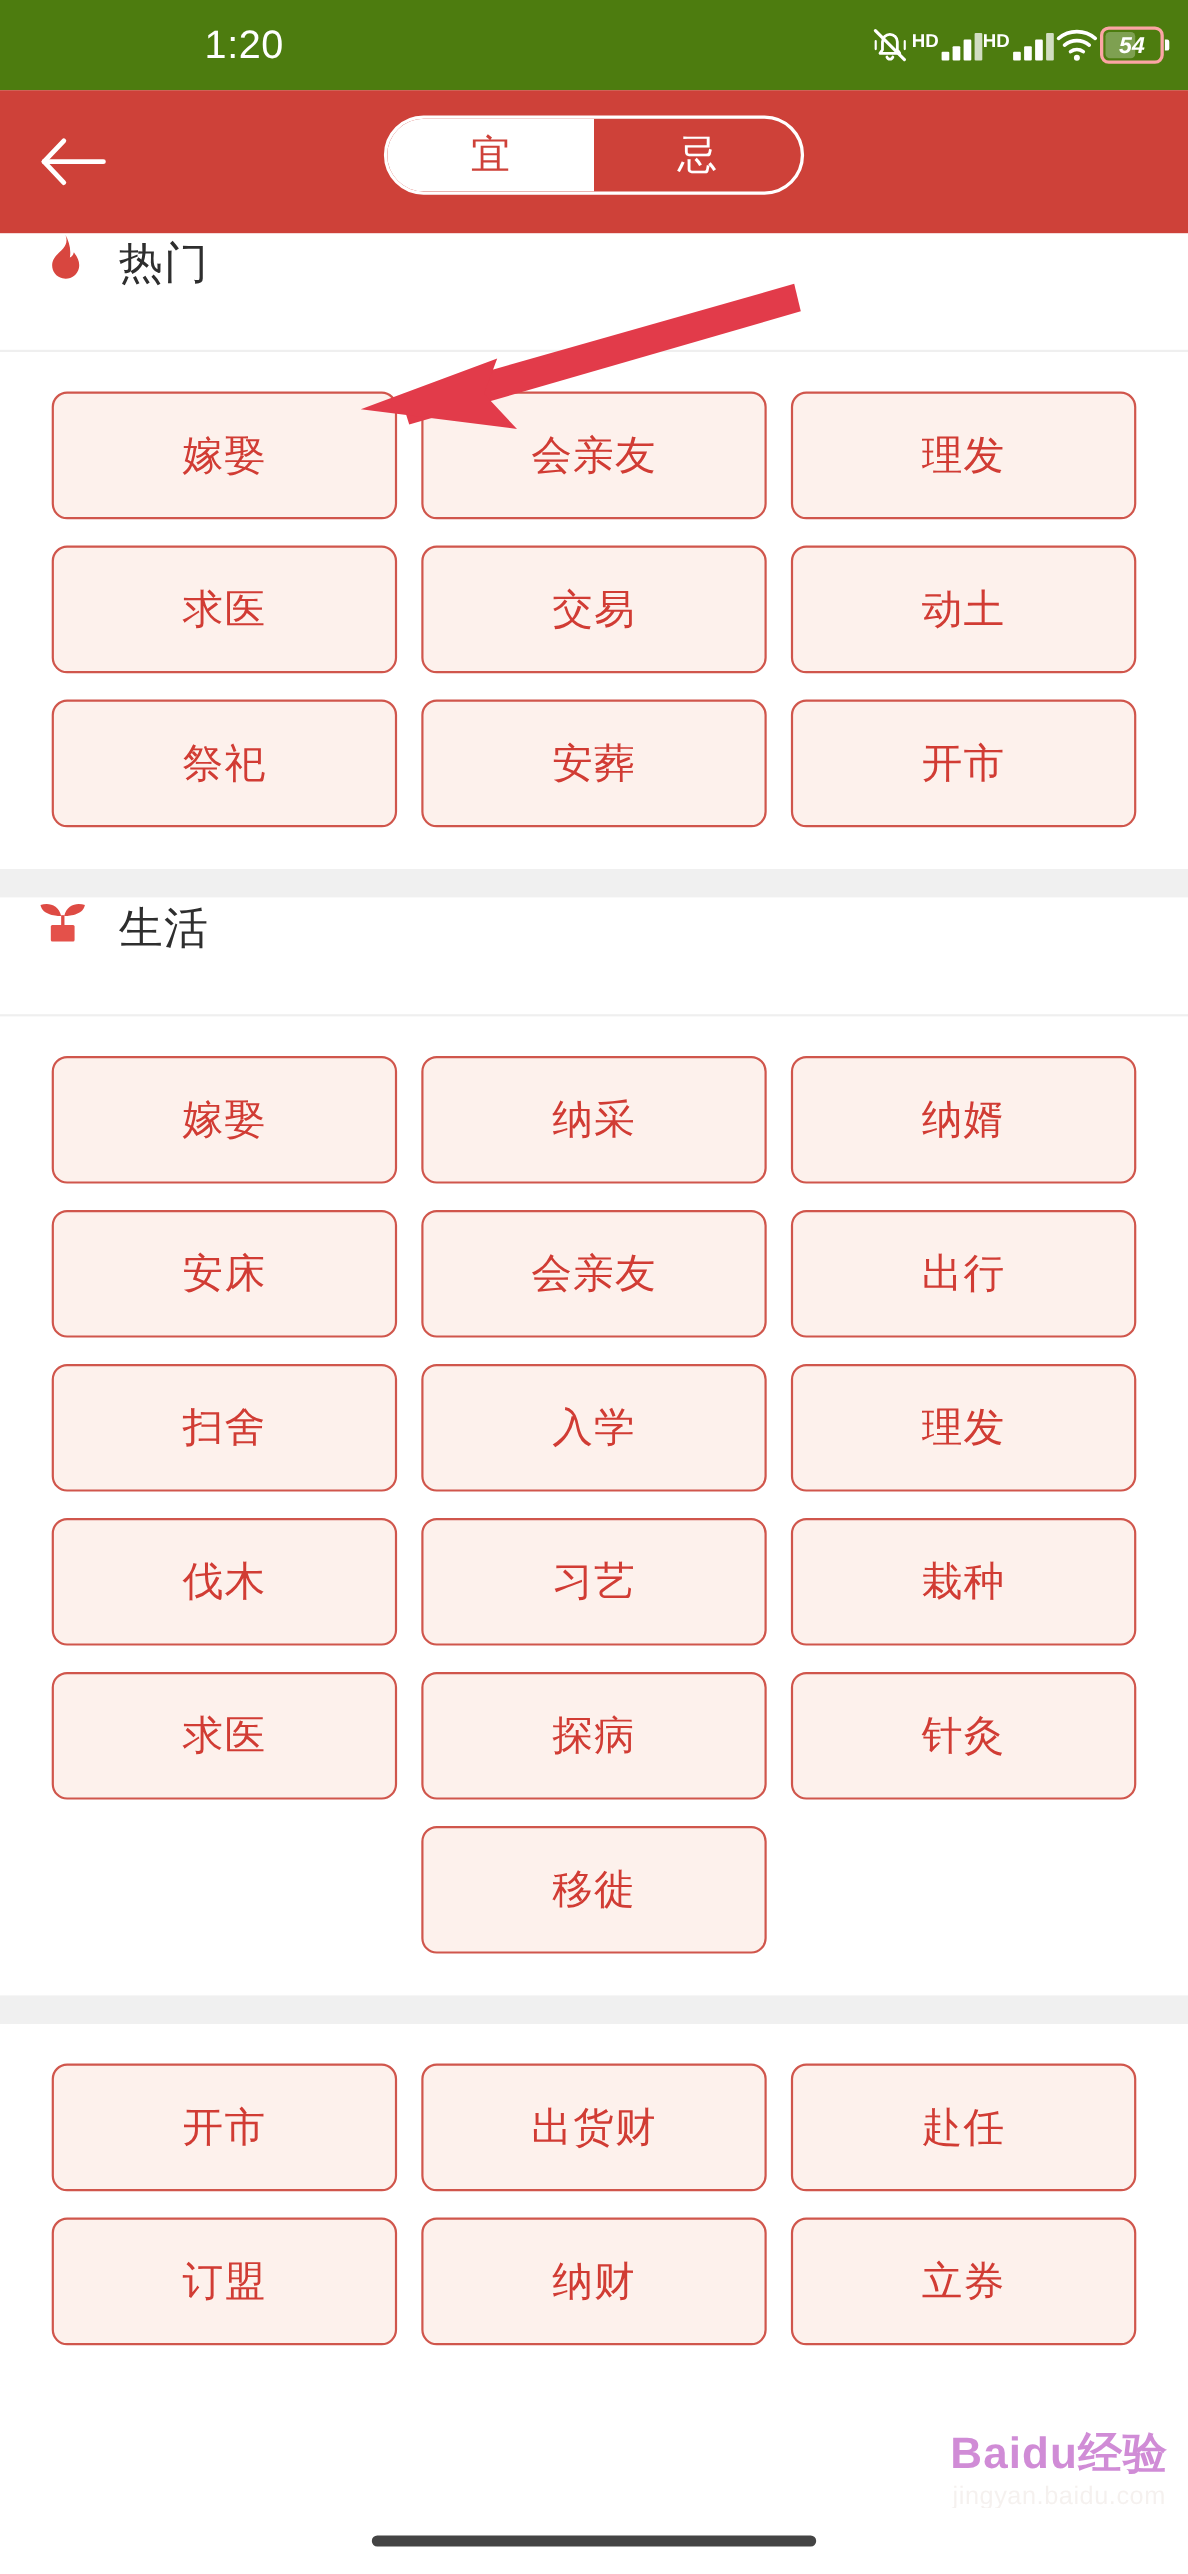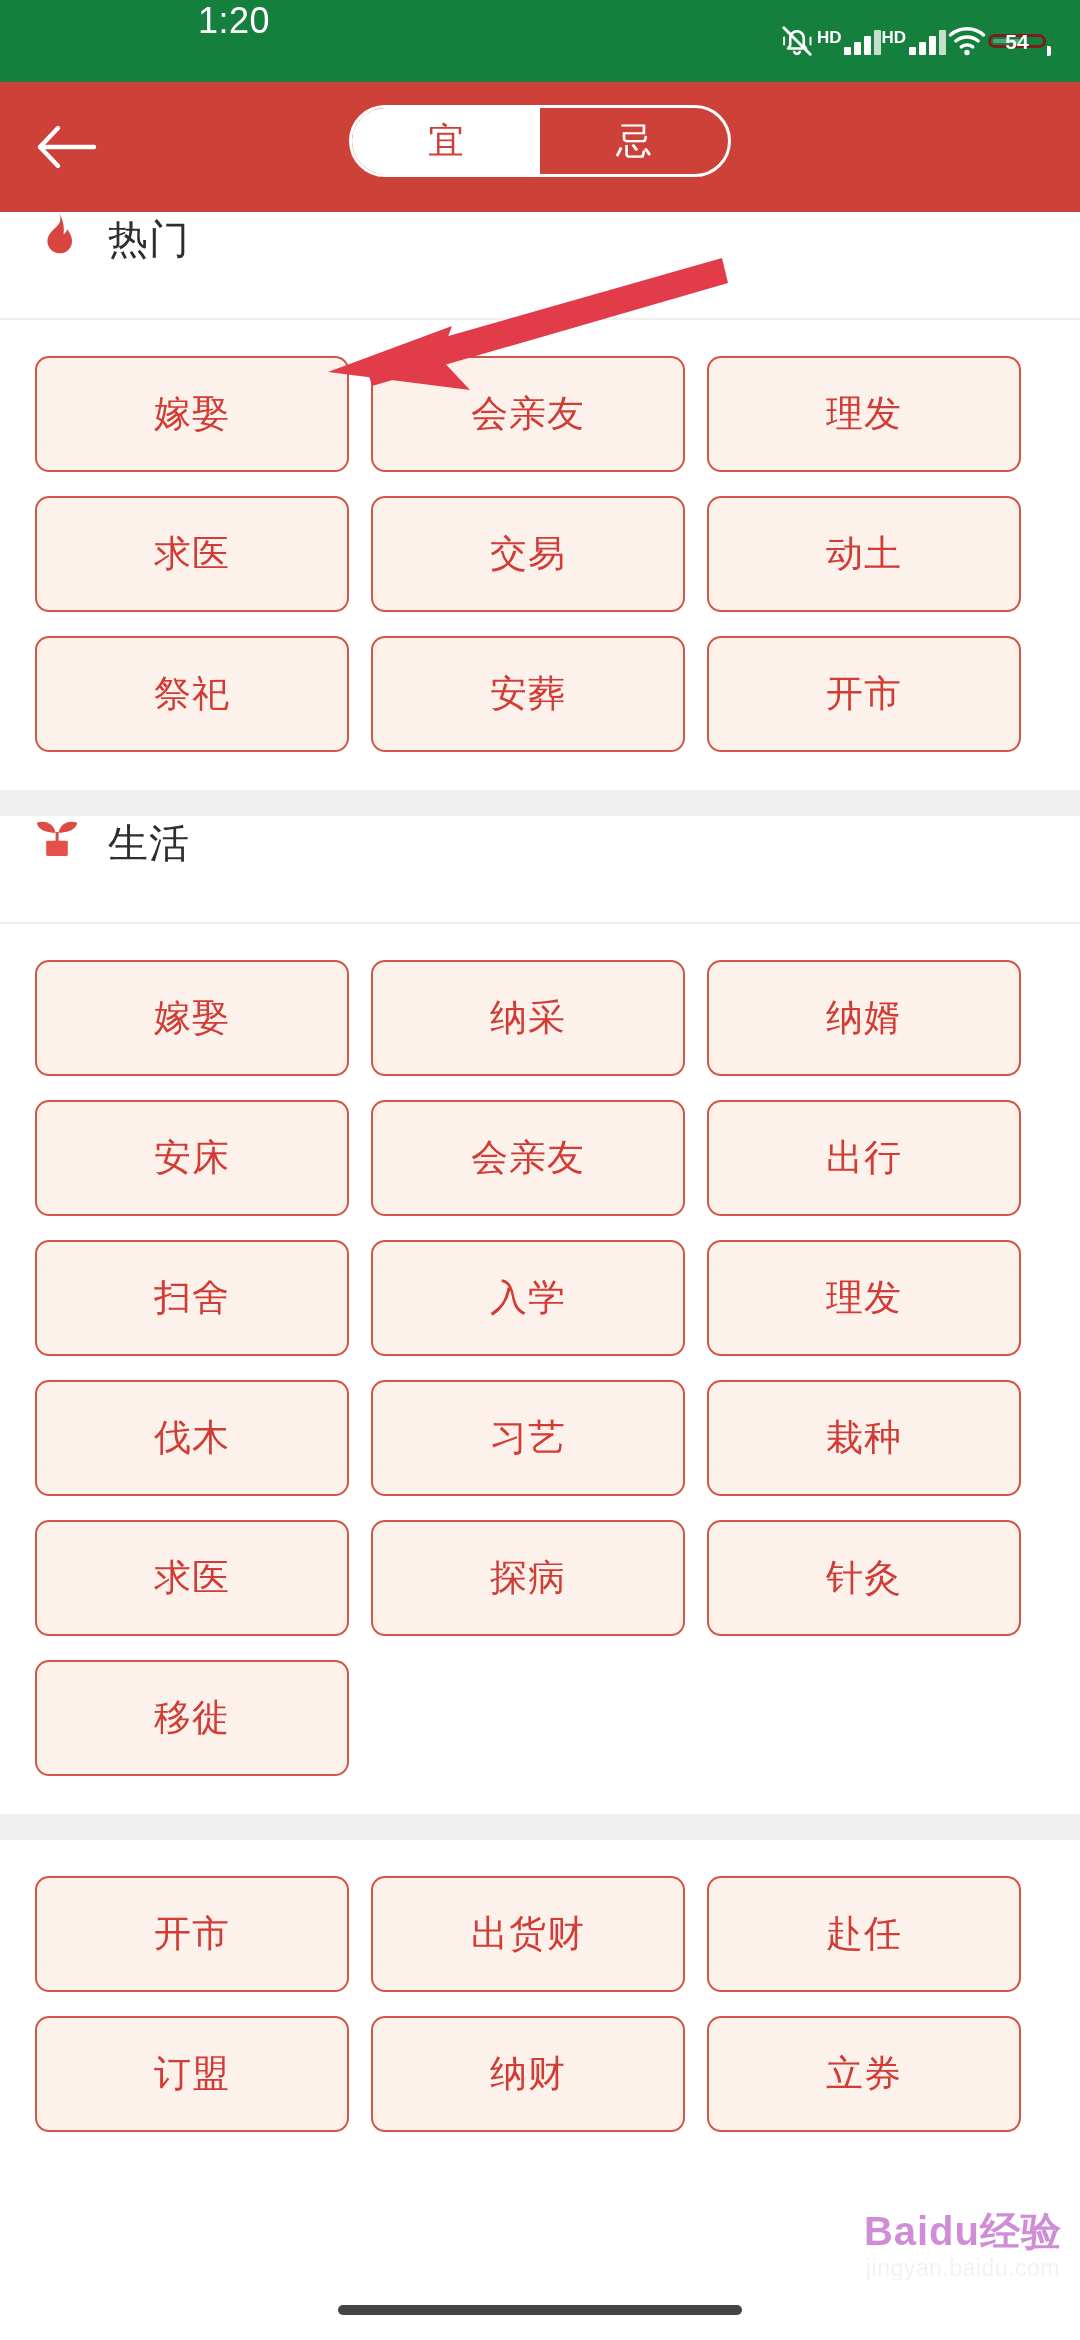--- a/index.html
+++ b/index.html
@@ -13,23 +13,24 @@
     position: relative;
     width: 1080px; height: 2340px;
     background: #ffffff;
     overflow: hidden;
   }
 
   
   .statusbar {
     position: relative;
     height: 82px;
-    background: #15803d;
-    display: flex;
-    padding: 0 34px;
+    background: #4d7c0f;
+    display: flex;
+    align-items: center;
+    padding: 0 22px;
   }
   .sb-time {
     color: #ffffff;
     font-size: 36px;
     letter-spacing: 0.5px;
     margin-left: 164px;
     font-weight: 400;
   }
   .sb-right {
     margin-left: auto;
@@ -40,24 +41,24 @@
   .bars { display: flex; align-items: flex-end; gap: 3px; height: 28px; }
   .bars i { display: block; width: 7px; background: #ffffff; border-radius: 1px; }
   .bars i:nth-child(1) { height: 8px; }
   .bars i:nth-child(2) { height: 13px; }
   .bars i:nth-child(3) { height: 19px; }
   .bars i:nth-child(4) { height: 25px; opacity: .75; }
   .hdwrap { display: flex; align-items: flex-end; gap: 3px; }
   .hdlbl { color: #ffffff; font-size: 17px; line-height: 17px; font-weight: 700; margin-bottom: 9px; }
   .battery {
     position: relative;
-    width: 58px; height: 14px;
-    border: 3px solid #7f1d1d;
+    width: 58px; height: 34px;
+    border: 3px solid #fca5a5;
     border-radius: 8px;
-    display: flex; align-items: center; justify-content: center;
+    display: flex; align-items: center; justify-content: center; font-style: italic;
   }
   .battery::after {
     content: "";
     position: absolute; right: -8px; top: 9px;
     width: 4px; height: 10px;
     background: #ffffff; border-radius: 0 2px 2px 0;
   }
   .battery .fill {
     position: absolute; left: 2px; top: 2px; bottom: 2px;
     width: 52%;
@@ -119,20 +120,21 @@
   }
   .sec-title {
     font-size: 40px;
     color: #2e2e2e;
     letter-spacing: 1px;
   }
   .grid {
     display: flex;
     flex-wrap: wrap;
     padding: 24px 24px 26px 24px;
+    justify-content: center;
   }
   .tile {
     width: 314px;
     height: 116px;
     margin: 12px 11px;
     border: 2px solid #d0564c;
     border-radius: 14px;
     background: #fdf1ec;
     color: #d13c34;
     font-size: 37px;

